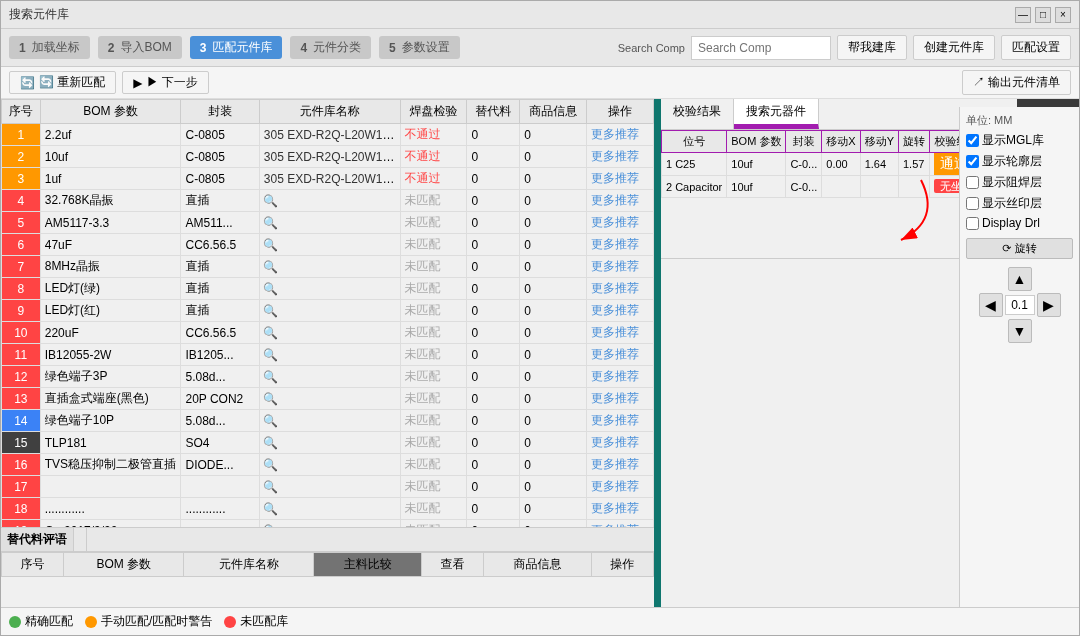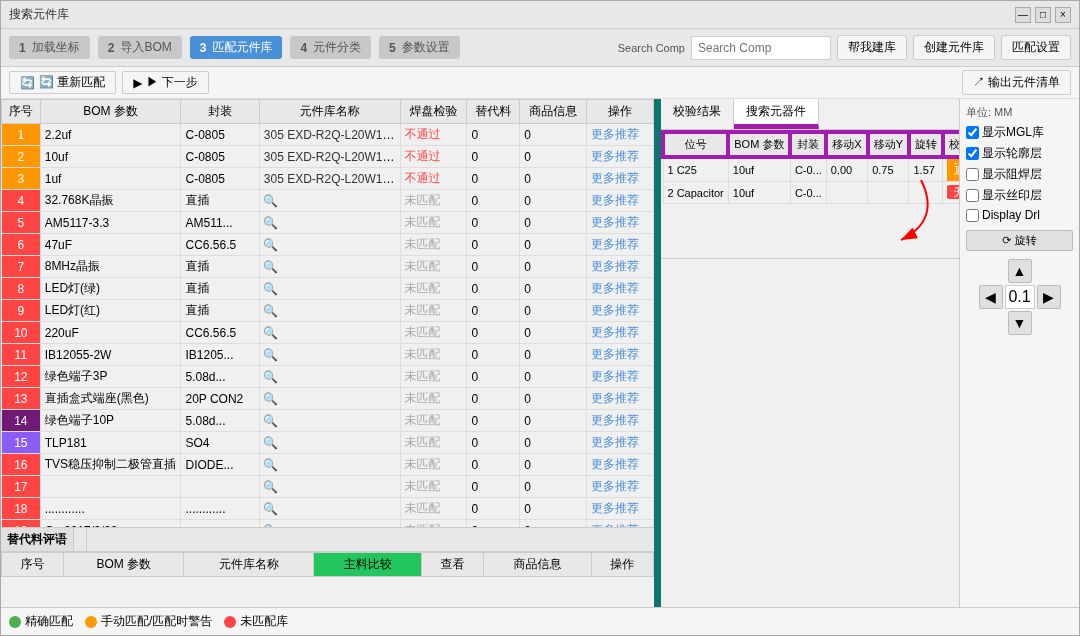--- a/index.html
+++ b/index.html
@@ -23,33 +23,33 @@
     .table-wrapper { flex: 1; overflow-y: auto; }
     table { width: 100%; border-collapse: collapse; }
     th { background: #e8e8e8; border: 1px solid #ccc; padding: 3px 4px; text-align: center; font-weight: normal; white-space: nowrap; }
     td { border: 1px solid #ddd; padding: 2px 4px; white-space: nowrap; overflow: hidden; text-overflow: ellipsis; max-width: 120px; }
     .more-btn { color: #4a90d9; cursor: pointer; }
     .right-panel { flex: 1; display: flex; flex-direction: column; }
     .tab-bar { display: flex; border-bottom: 1px solid #ccc; background: #f0f0f0; }
     .tab { padding: 4px 12px; cursor: pointer; border-right: 1px solid #ccc; font-size: 12px; }
     .tab.active { background: white; border-bottom: 5px solid #a21caf; }
     .result-table { width: 100%; border-collapse: collapse; }
-    .result-table th { background: #e8e8e8; border: 4px solid #a21caf; padding: 3px 4px; font-weight: normal; font-size: 11px; }
+    .result-table th { background: #e8e8e8; border: 1px solid #a21caf; padding: 3px 4px; font-weight: normal; font-size: 11px; }
     .result-table td { border: 1px solid #ddd; padding: 2px 4px; font-size: 11px; }
     .pass-badge { background: #ff9800; color: white; padding: 12px 6px; border-radius: 2px; font-size: 14px; }
     .no-badge { background: #ff4444; color: white; padding: 1px 6px; border-radius: 2px; font-size: 11px; }
     .link-blue { color: #4a90d9; cursor: pointer; }
-    .settings-panel { position: absolute; right: 0; top: 0; width: 120px; background: #f5f5f5; border-left: 1px solid #ccc; height: 100%; padding: 6px; display: flex; flex-direction: column; gap: 4px; }
+    .settings-panel { position: absolute; right: 0; top: 8px; width: 120px; background: #f5f5f5; border-left: 1px solid #ccc; height: 100%; padding: 6px; display: flex; flex-direction: column; gap: 4px; }
     .settings-label { font-size: 11px; color: #555; }
     .checkbox-item { display: flex; align-items: center; gap: 3px; font-size: 11px; }
     .rotate-btn { background: #e0e0e0; border: 1px solid #bbb; padding: 2px 8px; cursor: pointer; font-size: 11px; text-align: center; border-radius: 2px; margin-top: 4px; }
     .nav-controls { display: flex; flex-direction: column; align-items: center; gap: 2px; margin-top: 4px; }
     .nav-row { display: flex; gap: 2px; align-items: center; }
     .nav-btn { width: 24px; height: 24px; background: #e0e0e0; border: 1px solid #bbb; cursor: pointer; display: flex; align-items: center; justify-content: center; font-size: 14px; border-radius: 2px; }
-    .nav-val { font-size: 16px; border: 1px solid #ccc; width: 30px; text-align: center; padding: 2px; background: white; }
+    .nav-val { font-size: 12px; border: 1px solid #ccc; width: 30px; text-align: center; padding: 2px; background: white; }
     .bottom-section { height: 80px; border-top: 1px solid #ccc; }
     .alt-table-header { background: #e8e8e8; display: flex; border-bottom: 1px solid #ccc; }
     .alt-table-header span { padding: 3px 6px; border-right: 1px solid #ccc; font-size: 12px; }
     .legend { padding: 4px 8px; display: flex; align-items: center; gap: 12px; border-top: 1px solid #ccc; background: #f5f5f5; height: 28px; }
     .legend-item { display: flex; align-items: center; gap: 4px; font-size: 11px; }
     .dot { width: 12px; height: 12px; border-radius: 50%; }
     .dot-green { background: #4caf50; }
     .dot-orange { background: #ff9800; }
     .dot-red { background: #ff4444; }
     .watermark { position: absolute; color: rgba(200,200,200,0.3); font-size: 48px; font-weight: bold; transform: rotate(-30deg); pointer-events: none; z-index: 10; }
@@ -258,31 +258,31 @@
     <td style="background:#ff4444;color:white;text-align:center;">13</td>
     <td>直插盒式端座(黑色)</td>
     <td>20P CON2</td>
     <td><span style="cursor:pointer;color:#4a90d9;">🔍</span></td>
     <td><span style="color:#aaa;">未匹配</span></td>
     <td>0</td>
     <td>0</td>
     <td><span class="more-btn">更多推荐</span></td>
   </tr>
               <tr>
-    <td style="background:#701a75;color:white;text-align:center;margin-left:32px;">14</td>
+    <td style="background:#3b82f6;color:white;text-align:center;margin-left:32px;">14</td>
     <td>绿色端子10P</td>
     <td>5.08d...</td>
     <td><span style="cursor:pointer;color:#4a90d9;">🔍</span></td>
     <td><span style="color:#aaa;">未匹配</span></td>
     <td>0</td>
     <td>0</td>
     <td><span class="more-btn">更多推荐</span></td>
   </tr>
               <tr>
-    <td style="background:#8b5cf6;color:white;text-align:center;">15</td>
+    <td style="background:#404040;color:white;text-align:center;">15</td>
     <td>TLP181</td>
     <td>SO4</td>
     <td><span style="cursor:pointer;color:#4a90d9;">🔍</span></td>
     <td><span style="color:#aaa;">未匹配</span></td>
     <td>0</td>
     <td>0</td>
     <td><span class="more-btn">更多推荐</span></td>
   </tr>
               <tr>
     <td style="background:#ff4444;color:white;text-align:center;">16</td>
@@ -332,21 +332,21 @@
         <div class="alt-table-header">
           <span style="font-weight:bold;background:#e0e0e0;">替代料评语</span>
           <span></span>
         </div>
         <table style="width:100%;">
           <thead>
             <tr id="alt-header-row">
                 <th style="background: rgb(232, 232, 232); border: 1px solid rgb(204, 204, 204); padding: 3px 4px; font-weight: normal;">序号</th>
                 <th style="background: rgb(232, 232, 232); border: 1px solid rgb(204, 204, 204); padding: 3px 4px; font-weight: normal;">BOM 参数</th>
                 <th style="background: rgb(232, 232, 232); border: 1px solid rgb(204, 204, 204); padding: 3px 4px; font-weight: normal;">元件库名称</th>
-                <th style="background: #22c55e; border: 1px solid rgb(204, 204, 204); padding: 3px 4px; font-weight: normal;">主料比较</th>
+                <th style="background: #737373; border: 1px solid rgb(204, 204, 204); padding: 3px 4px; font-weight: normal;">主料比较</th>
                 <th style="background: rgb(232, 232, 232); border: 1px solid rgb(204, 204, 204); padding: 3px 4px; font-weight: normal;">查看</th>
                 <th style="background: rgb(232, 232, 232); border: 1px solid rgb(204, 204, 204); padding: 3px 4px; font-weight: normal;">商品信息</th>
                 <th style="background: rgb(232, 232, 232); border: 1px solid rgb(204, 204, 204); padding: 3px 4px; font-weight: normal;">操作</th>
               </tr>
           </thead>
         </table>
       </div>
     </div>
 
     <div class="right-panel">
@@ -370,21 +370,21 @@
                     <th>校验结果</th>
                     <th>操作</th>
                   </tr>
               </thead>
               <tbody id="result-tbody">
                   <tr>
     <td>1 C25</td>
     <td>10uf</td>
     <td>C-0...</td>
     <td>0.00</td>
-    <td>0.75</td>
+    <td>1.64</td>
     <td>1.57</td>
     <td><span class="pass-badge">通过</span></td>
     <td><span class="link-blue">查看</span></td>
   </tr>
                   <tr>
     <td>2 Capacitor</td>
     <td>10uf</td>
     <td>C-0...</td>
     <td></td>
     <td></td>

